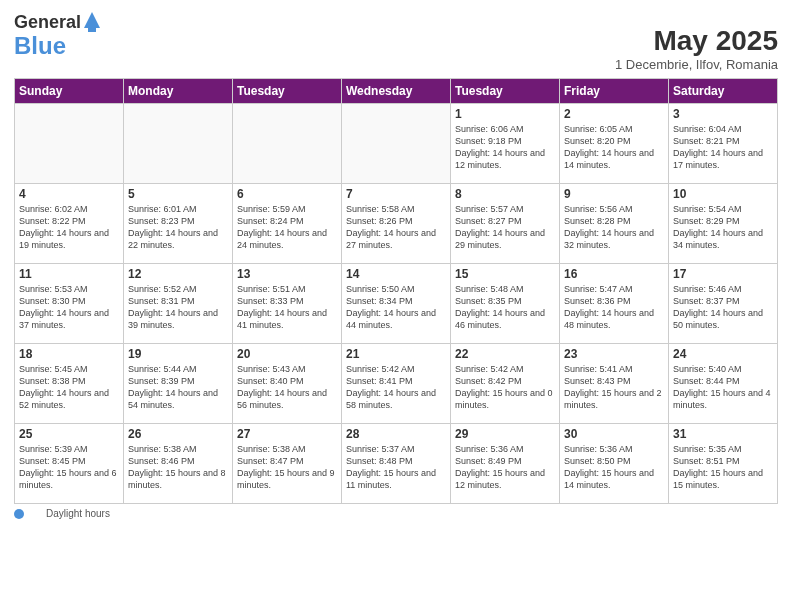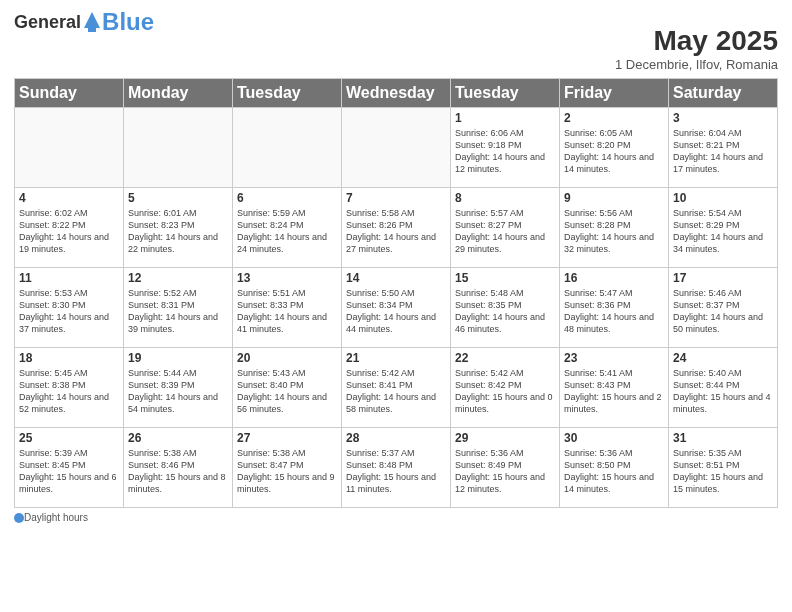--- a/index.html
+++ b/index.html
@@ -38,21 +38,21 @@
       line-height: 1;
     }
     .logo-icon {
       width: 20px;
       height: 24px;
       margin-left: 1px;
       margin-right: 0;
     }
     .logo-wrapper {
       display: flex;
-      flex-direction: row;
+      flex-direction: column;
     }
     .logo-line1 {
       display: flex;
       align-items: center;
     }
     .title-area {
       text-align: right;
       margin-top: 15px;
     }
     .month-title {
@@ -63,23 +63,23 @@
     .subtitle {
       font-size: 13px;
       color: #555;
     }
     .calendar {
       width: 100%;
       border-collapse: collapse;
       table-layout: fixed;
     }
     .calendar th {
-      background: #737373;
+      background: #701a75;
       color: #fff;
-      font-size: 16px;
+      font-size: 12px;
       font-weight: bold;
       padding: 5px 4px;
       text-align: left;
       border: 1px solid #ccc;
     }
     .calendar td {
       border: 1px solid #ccc;
       vertical-align: top;
       padding: 3px 4px;
       font-size: 9.5px;
@@ -104,21 +104,21 @@
     }
     .footer {
       margin-top: 4px;
       font-size: 10px;
       color: #555;
       text-align: left;
     }
     .footer-line {
       display: flex;
       align-items: center;
-      gap: 0;
+      gap: 22px;
       text-align: right;
     }
     .footer-dot {
       width: 10px;
       height: 10px;
       background: #4a90d9;
       border-radius: 50%;
       display: inline-block;
     }
   </style>

